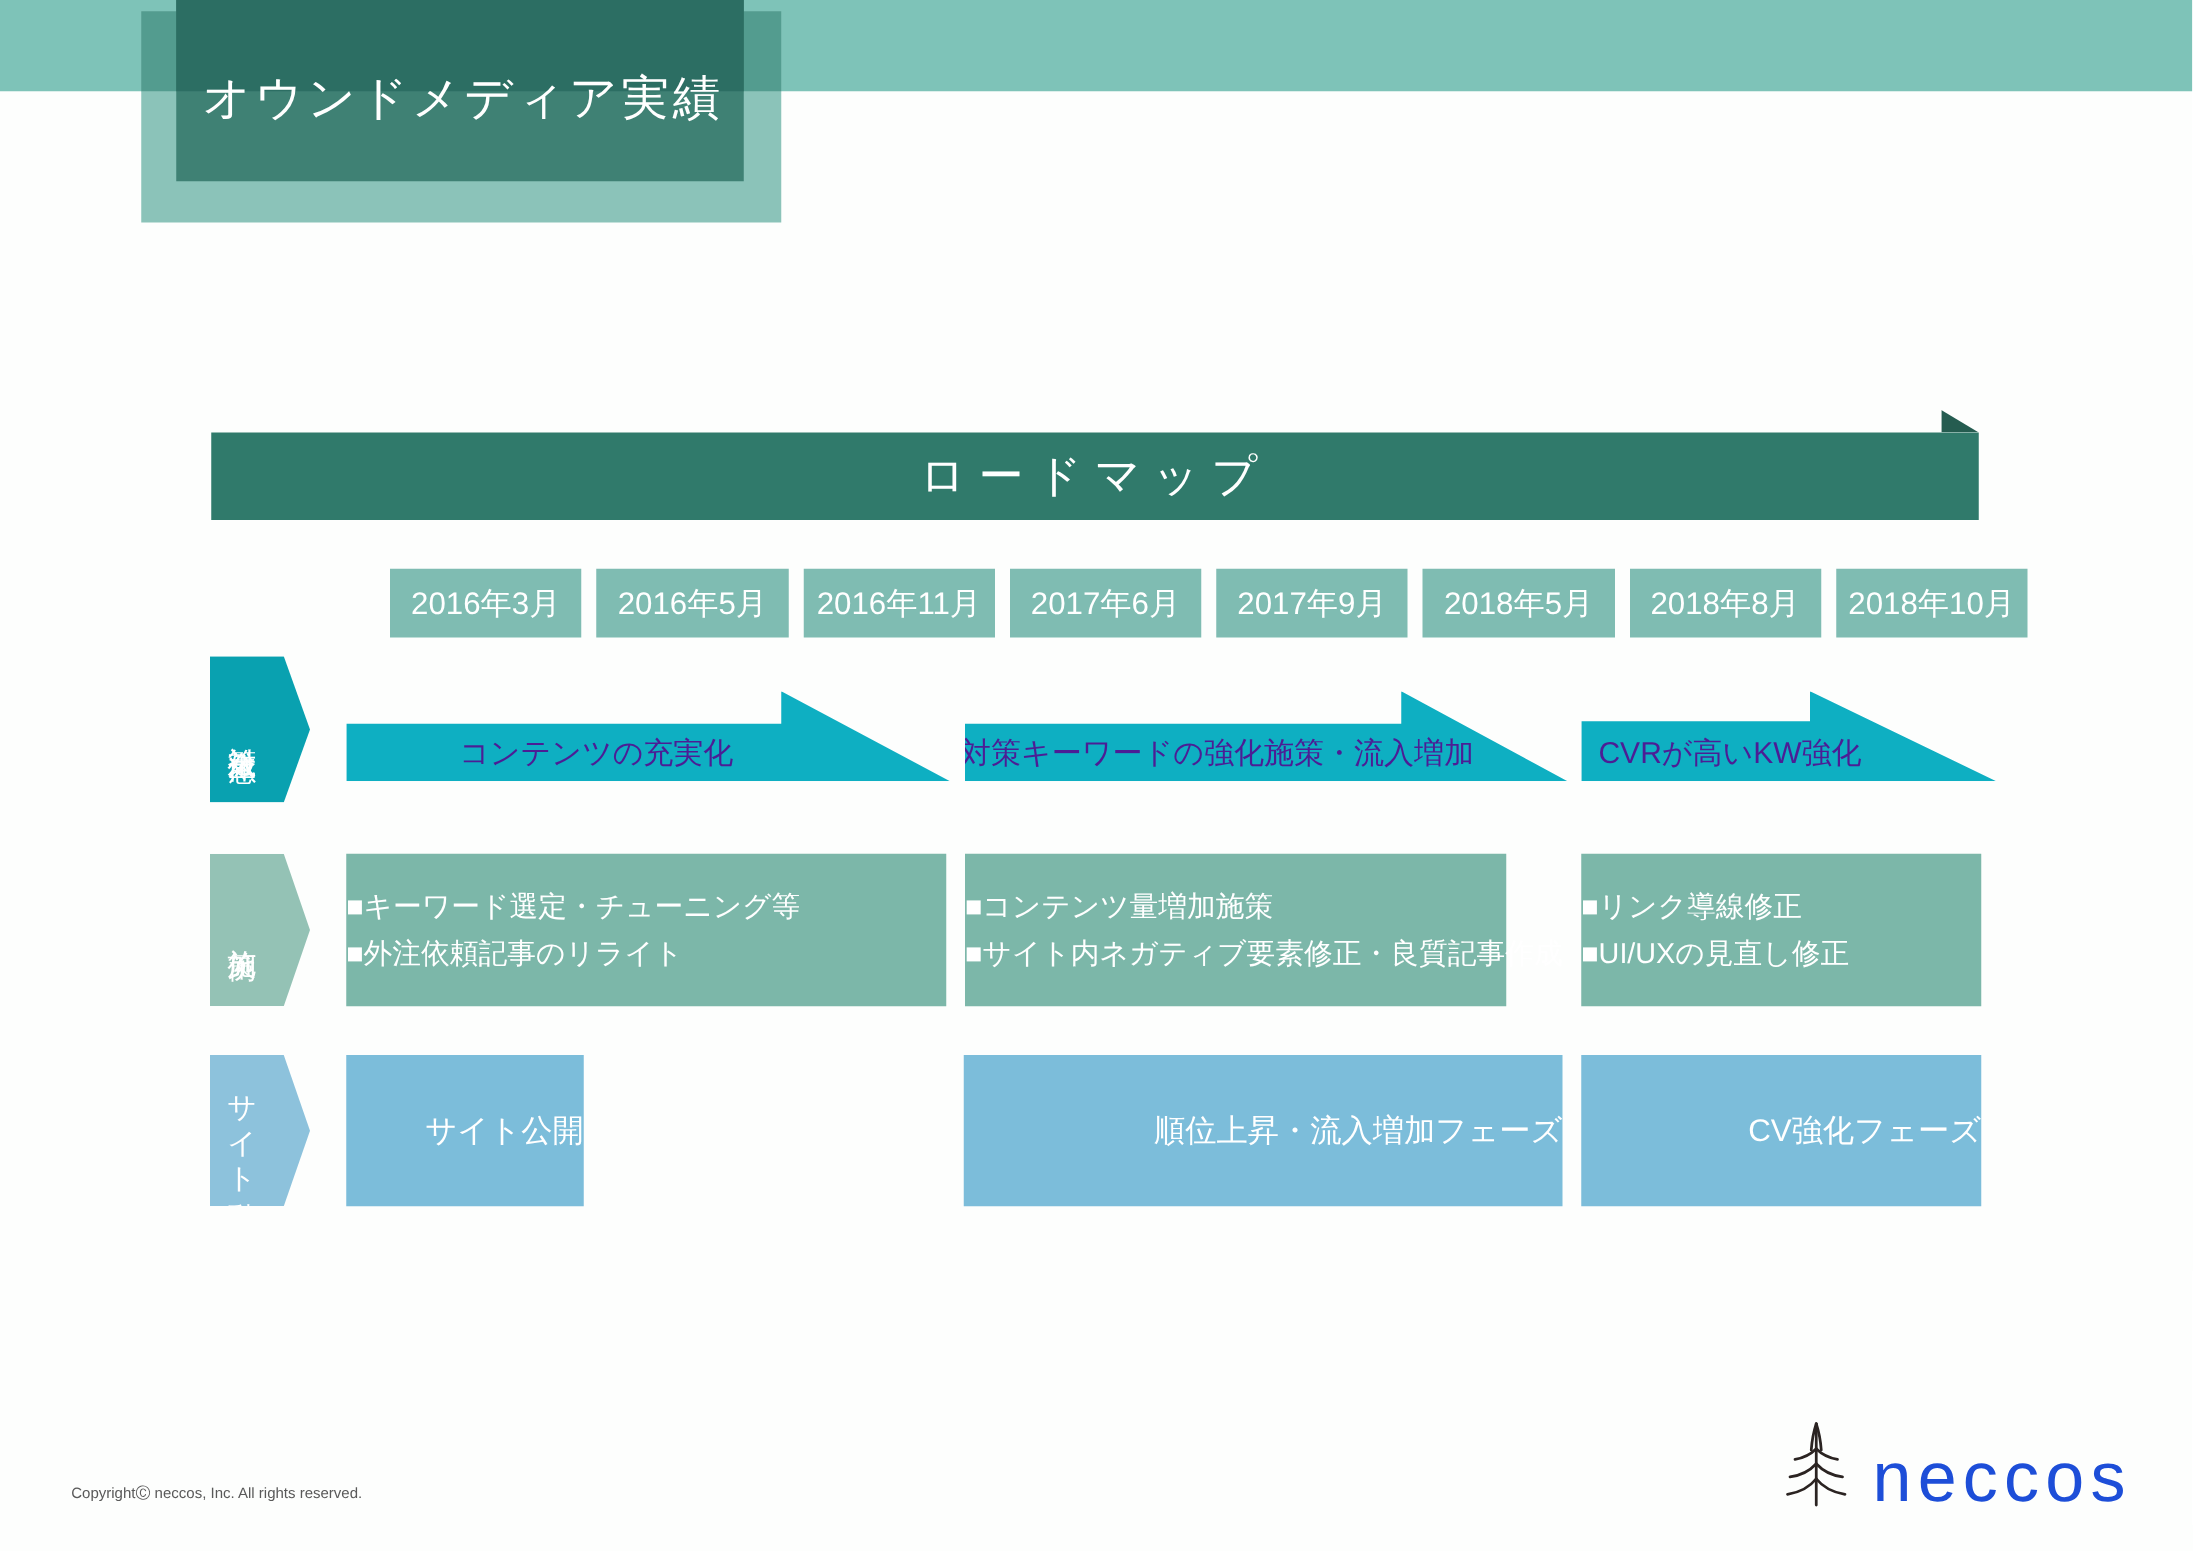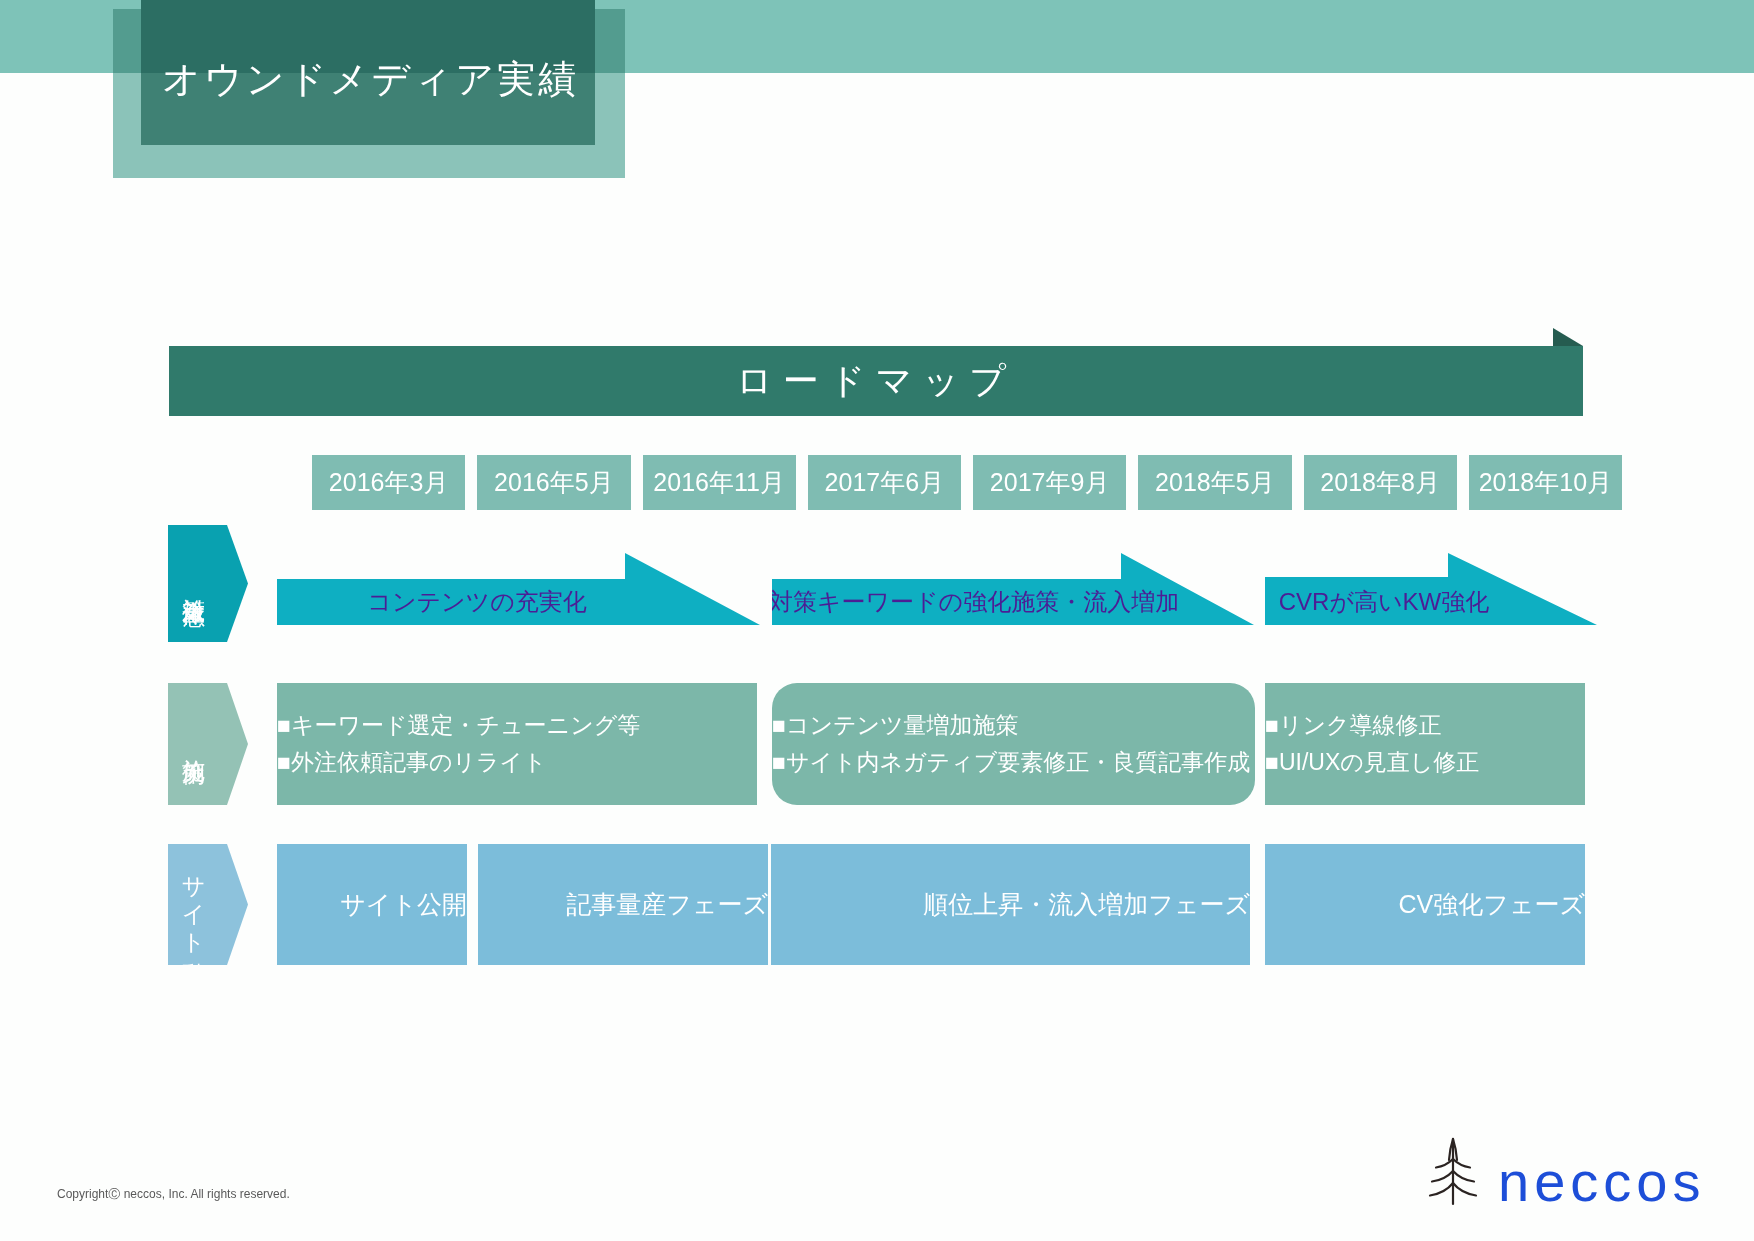--- a/index.html
+++ b/index.html
@@ -57,21 +57,21 @@
   }
   .arrow1 .arrow-label{width:400px;}
   .arrow2 .arrow-label{width:404px;}
   .arrow3 .arrow-label{width:238px;}
   
   .m-box{
     position:absolute;top:683px;height:122px;background:#7cb7a9;
     display:flex;align-items:center;justify-content:flex-start;
   }
   .m1{left:277px;width:480px;}
-  .m2{left:772px;width:483px;border-radius:25px;}
+  .m2{left:772px;width:433px;}
   .m3{left:1265px;width:320px;}
   .m-lines{color:#ffffff;font-size:23px;line-height:37px;text-align:left;white-space:nowrap;}
   
   .s-box{
     position:absolute;top:844px;height:121px;background:#7cbdda;
     display:flex;align-items:center;justify-content:flex-end;
     color:#ffffff;font-size:25px;white-space:nowrap;
   }
   .s1{left:277px;width:190px;}
   .s2{left:478px;width:290px;}
@@ -163,23 +163,20 @@
   </div>
   <div class="m-box m3">
     <div class="m-lines">
       <div>■リンク導線修正</div>
       <div>■UI/UXの見直し修正</div>
     </div>
   </div>
 
   <div class="s-box s1">
       <span>サイト公開</span>
-    </div>
-  <div class="s-box s2">
-      <span>記事量産フェーズ</span>
     </div>
   <div class="s-box s3">
       <span>順位上昇・流入増加フェーズ</span>
     </div>
   <div class="s-box s4">
       <span>CV強化フェーズ</span>
     </div>
 
   <div class="copyright">CopyrightⒸ neccos, Inc. All rights reserved.</div>
 

